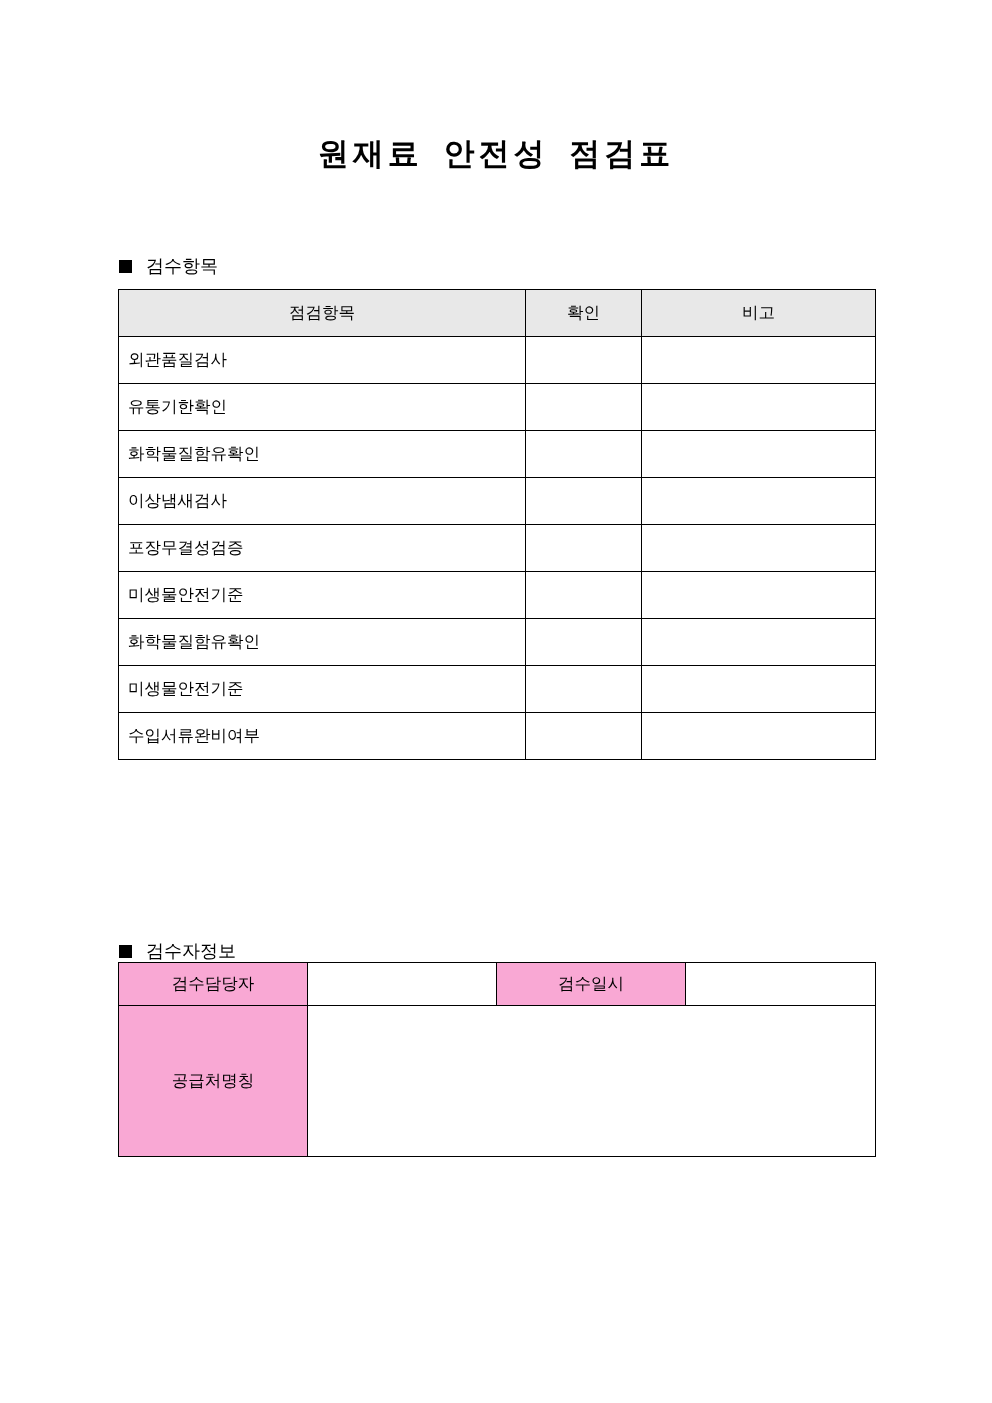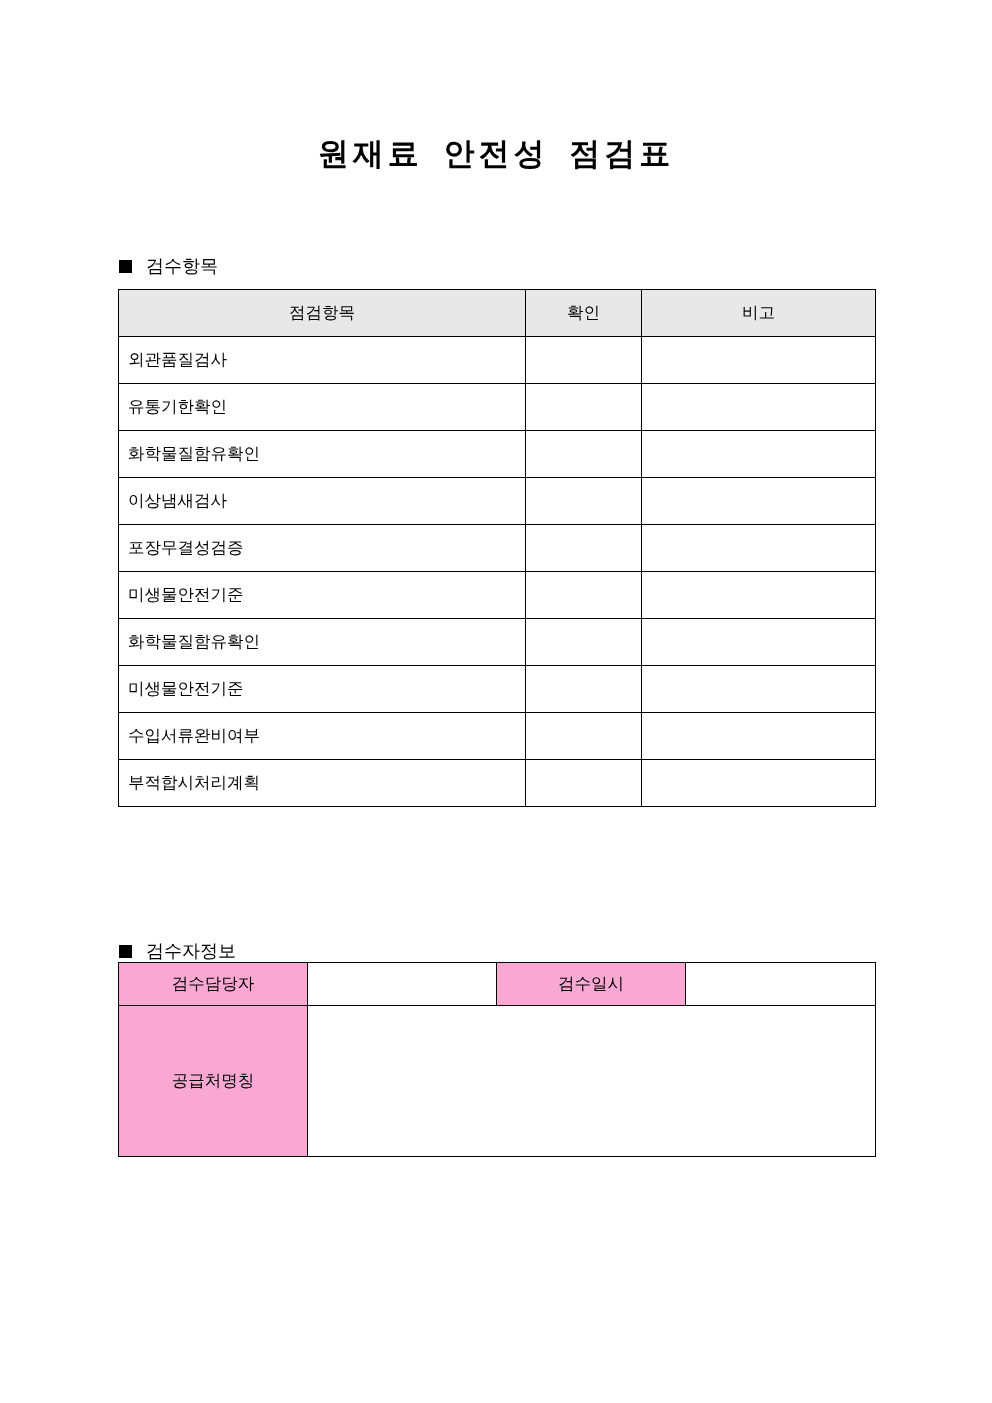--- a/index.html
+++ b/index.html
@@ -86,25 +86,20 @@
     <tr>
         <td class="item">미생물안전기준</td>
         <td></td>
         <td></td>
       </tr>
     <tr>
         <td class="item">수입서류완비여부</td>
         <td></td>
         <td></td>
       </tr>
-    <tr>
-        <td class="item">부적합시처리계획</td>
-        <td></td>
-        <td></td>
-      </tr>
   </tbody>
 </table>
 
 <div class="section-heading" style="top:927px;margin-top:12px;">
   <span class="square"></span>
   <span>검수자정보</span>
 </div>
 
 <table class="info" style="top:962px; width:757px;">
   <colgroup>

